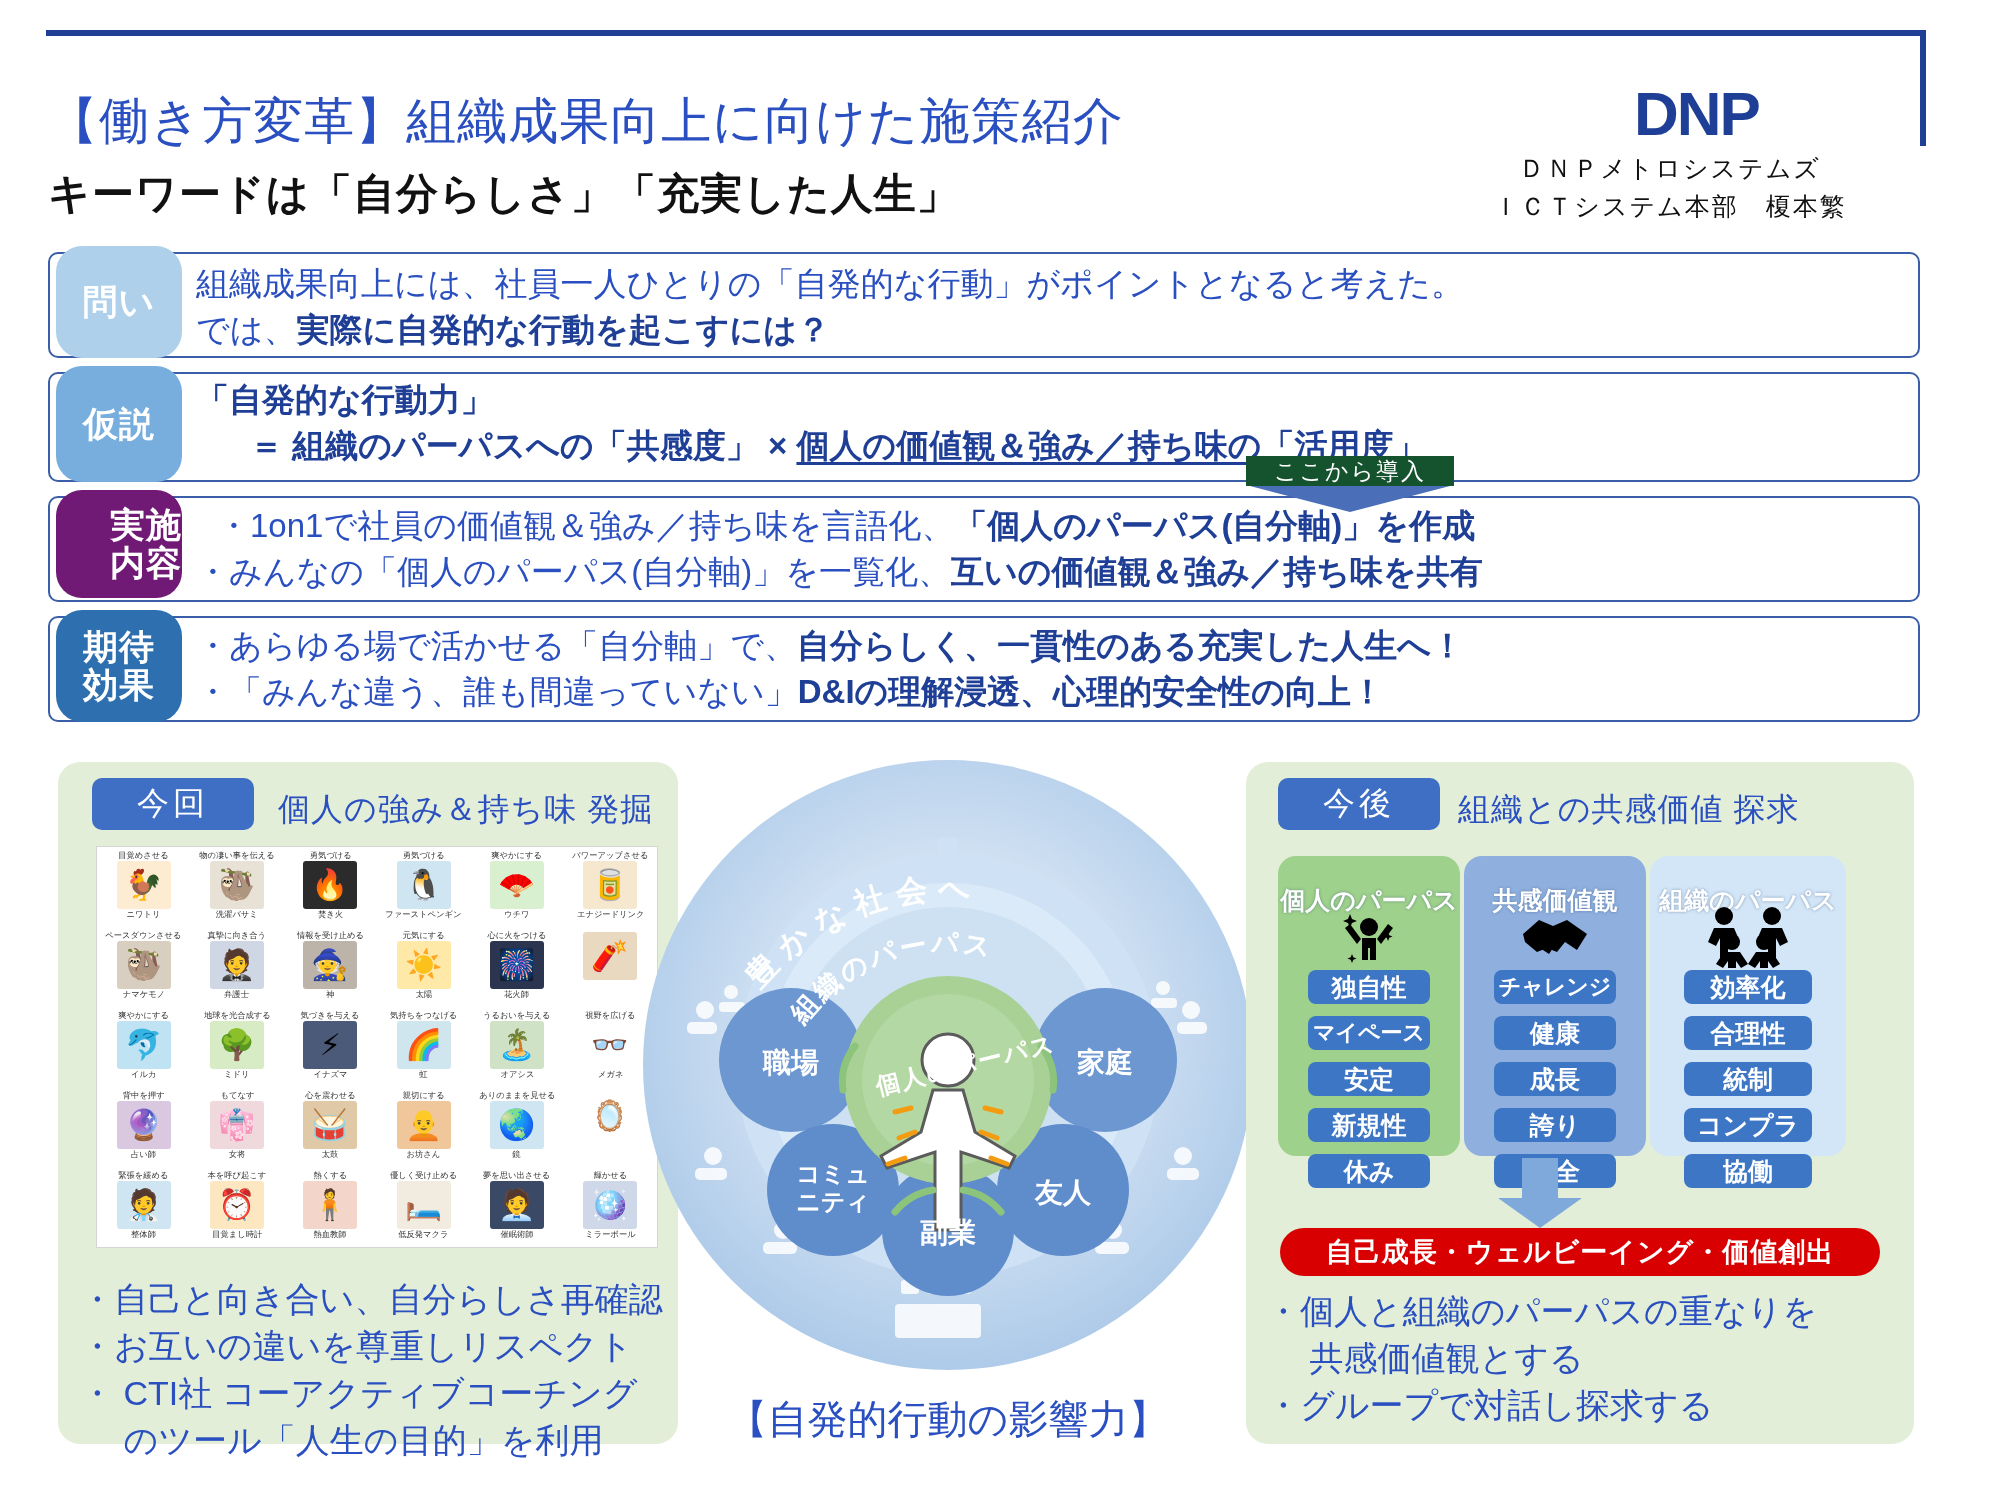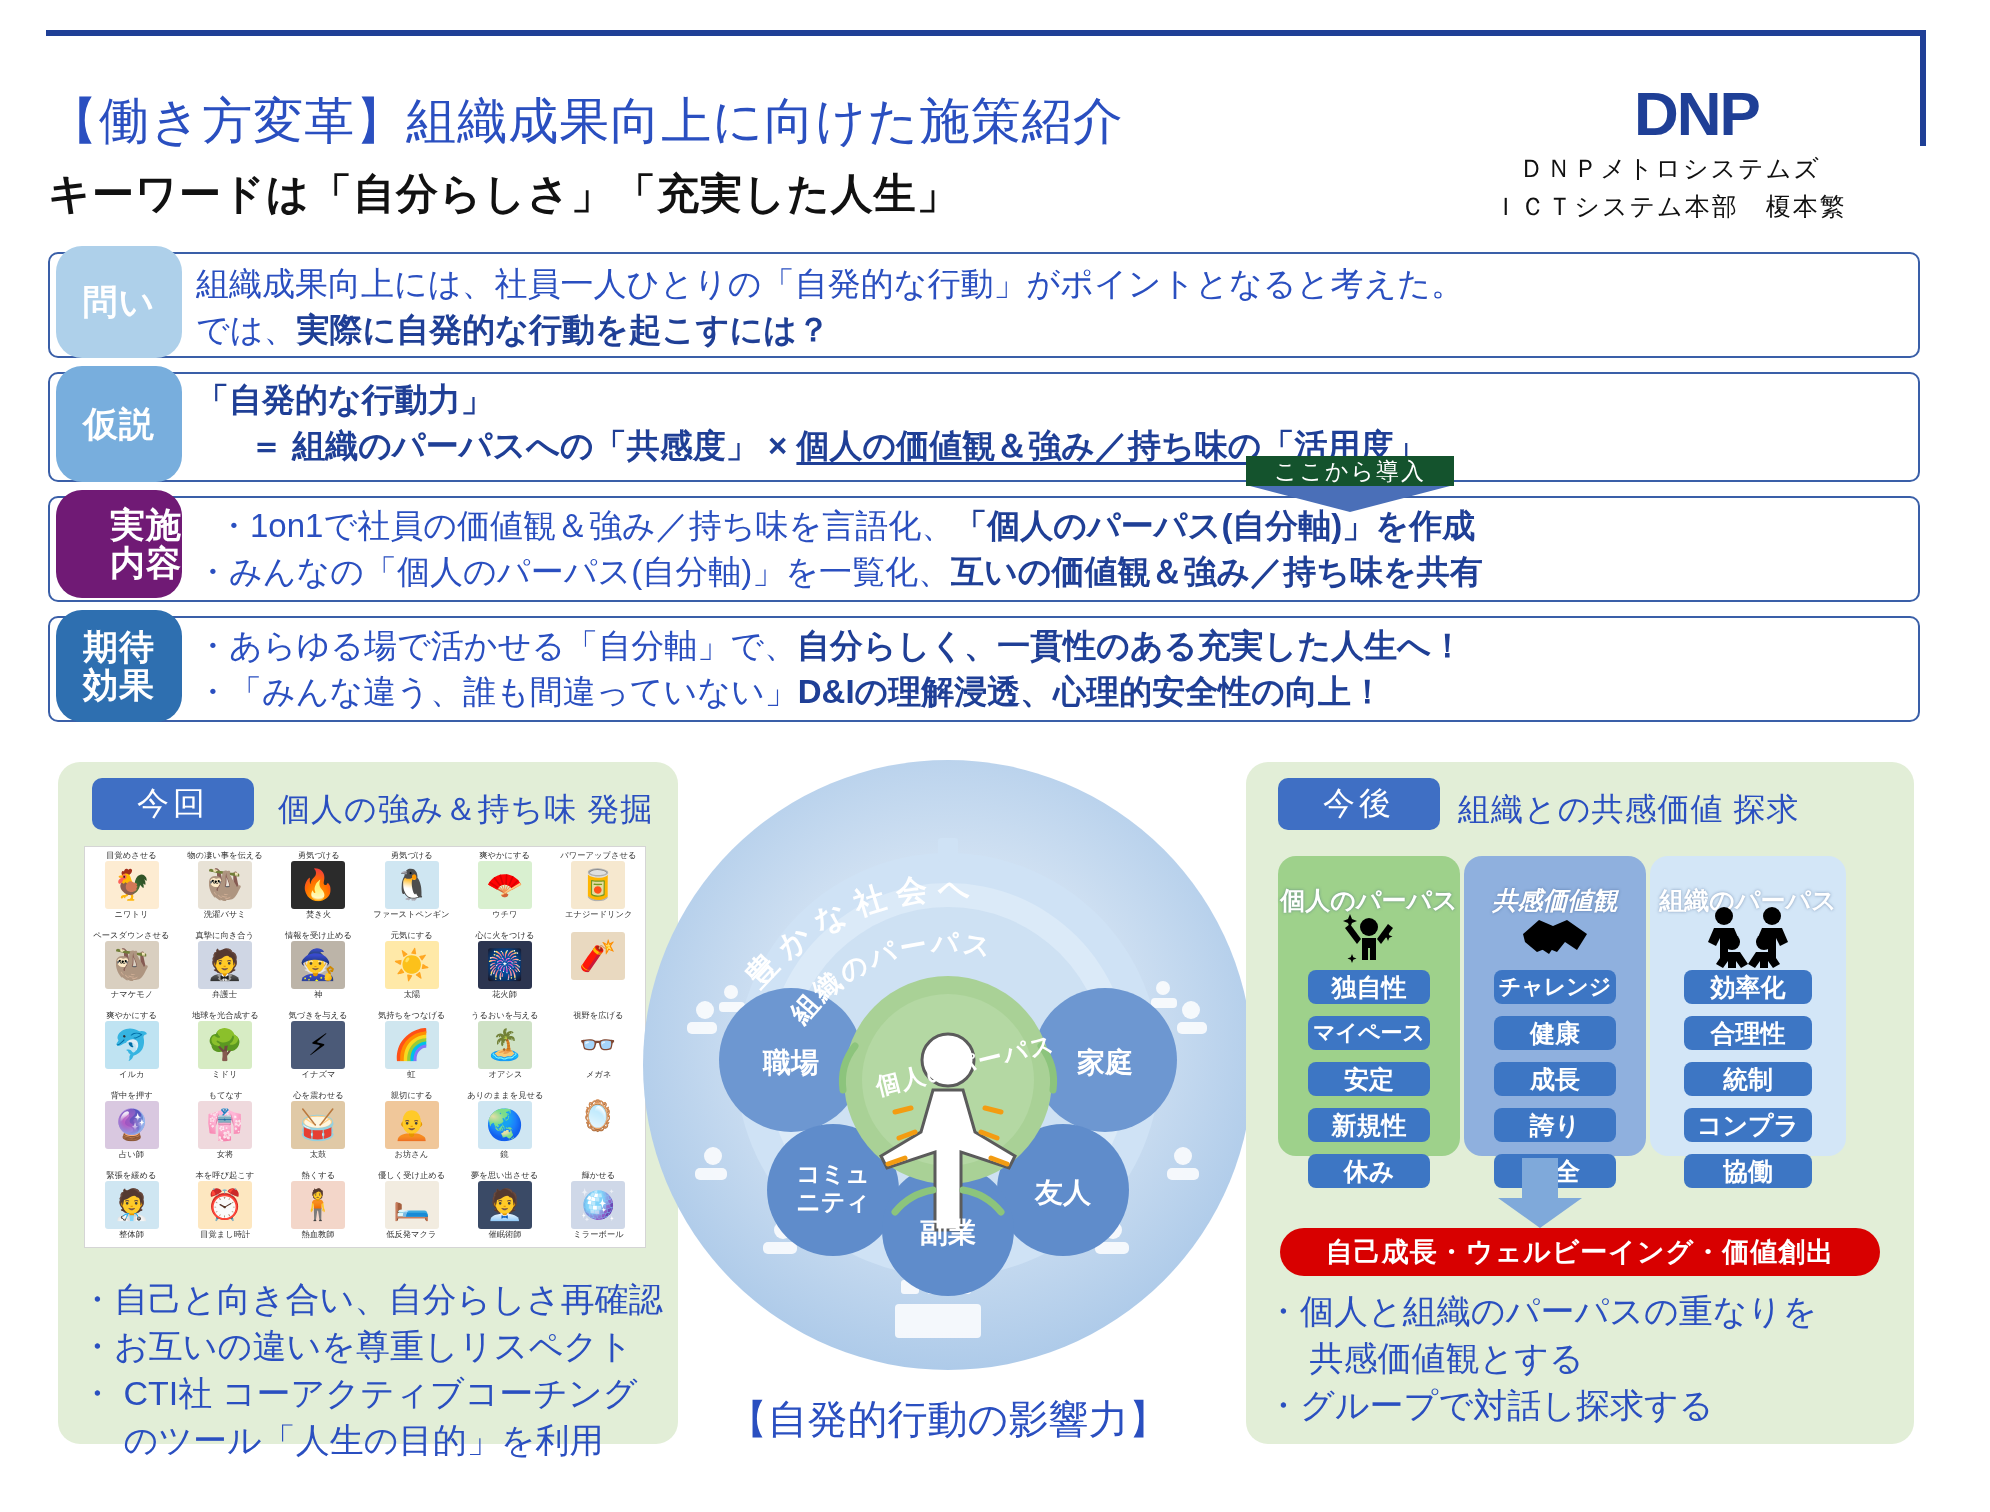--- a/index.html
+++ b/index.html
@@ -122,21 +122,21 @@
     <span>・あらゆる場で活かせる「自分軸」で、</span><span class="b">自分らしく、一貫性のある充実した人生へ！</span>
   </div>
   <div class="rowtext" style="left:196px;top:670px;">
     <span>・「みんな違う、誰も間違っていない」</span><span class="b">D&amp;Iの理解浸透、心理的安全性の向上！</span>
   </div>
 
   <div class="panel" style="left:58px;top:762px;width:620px;height:682px;"></div>
   <div class="chip" style="left:92px;top:778px;width:162px;height:52px;">今回</div>
   <div class="panel-head" style="left:278px;top:788px;">個人の強み＆持ち味 発掘</div>
 
-  <div class="board" id="sticker-board" style="left:84px;top:846px;width:560px;height:400px;">
+  <div class="board" id="sticker-board" style="left:96px;top:846px;width:560px;height:400px;">
       <div class="cell">
         <div class="t1">目覚めさせる</div>
         <div class="pic" style="background: rgb(253, 236, 210);">🐓</div>
         <div class="t2">ニワトリ</div>
       </div>
       <div class="cell">
         <div class="t1">物の凄い事を伝える</div>
         <div class="pic" style="background: rgb(232, 226, 214);">🦥</div>
         <div class="t2">洗濯バサミ</div>
       </div>
@@ -402,21 +402,21 @@
       <path d="M 16,44 l1.3,3.2 l3.2,1.3 l-3.2,1.3 l-1.3,3.2 l-1.3,-3.2 l-3.2,-1.3 l3.2,-1.3 z" fill="#000"></path>
     </svg>
   </div>
   <div class="pill" style="left:1308px;top:970px;width:122px;height:34px;">独自性</div>
   <div class="pill" style="left:1308px;top:1016px;width:122px;height:34px;font-size:22px;">マイペース</div>
   <div class="pill" style="left:1308px;top:1062px;width:122px;height:34px;">安定</div>
   <div class="pill" style="left:1308px;top:1108px;width:122px;height:34px;">新規性</div>
   <div class="pill" style="left:1308px;top:1154px;width:122px;height:34px;">休み</div>
 
   <div class="col" style="left:1464px;top:856px;width:182px;height:300px;background:#8fb0de;"></div>
-  <div class="col-title" style="left:1464px;top:884px;width:182px;font-style:italic;">共感価値観</div>
+  <div class="col-title" style="left:1464px;top:884px;width:182px;">共感価値観</div>
   <div class="col-icon" style="left:1464px;top:910px;width:182px;">
     <svg width="72" height="52" viewBox="0 0 72 52">
       <path d="M 4,24 L 20,10 L 34,16 L 48,10 L 68,24 L 58,40 L 46,32 L 38,42 L 28,38 L 18,42 L 6,32 z" fill="#000"></path>
       <path d="M 22,30 L 34,38 L 30,44 L 18,36 z" fill="#000"></path>
     </svg>
   </div>
   <div class="pill" style="left:1494px;top:970px;width:122px;height:34px;font-size:22px;">チャレンジ</div>
   <div class="pill" style="left:1494px;top:1016px;width:122px;height:34px;">健康</div>
   <div class="pill" style="left:1494px;top:1062px;width:122px;height:34px;">成長</div>
   <div class="pill" style="left:1494px;top:1108px;width:122px;height:34px;">誇り</div>

